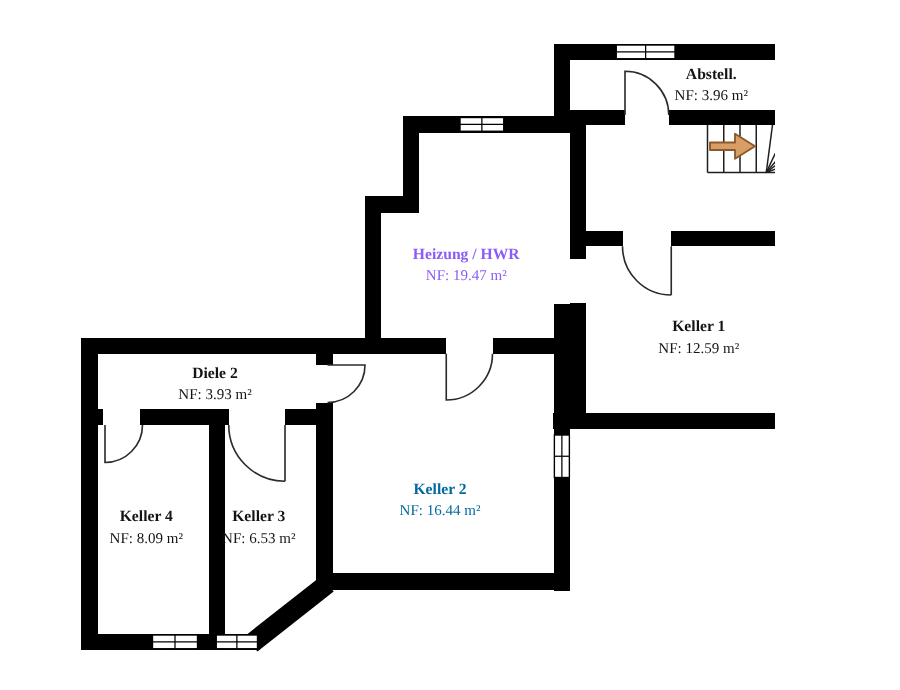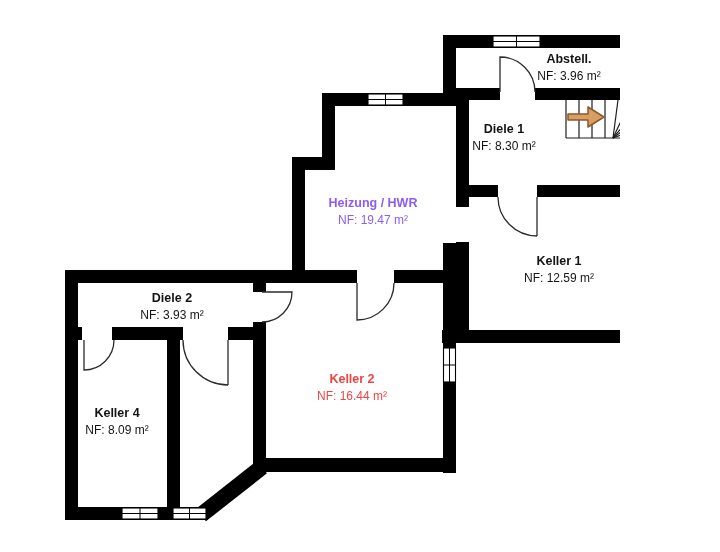--- a/index.html
+++ b/index.html
@@ -1,17 +1,17 @@
 <!DOCTYPE html>
 <html><head>
 <meta charset="utf-8">
 <style>
   html,body{margin:0;padding:0;background:#ffffff;}
   #stage{position:relative;width:620px;height:552px;background:#ffffff;overflow:hidden;
-         font-family:Liberation Sans, sans-serif;}
+         font-family:Liberation Serif, serif;}
   #plan-svg{position:absolute;left:0;top:0;}
   .room-label{position:absolute;transform:translate(-50%,-50%);text-align:center;
               color:#141414;line-height:17px;white-space:nowrap;}
   .room-name{font-size:12.5px;font-weight:700;display:block;}
   .room-area{font-size:12px;font-weight:400;display:block;}
   .wall{fill:#000000;}
   .thinline{stroke:#1f1f1f;stroke-width:1.2;fill:none;}
   .door{stroke:#2b2b2b;stroke-width:1.3;fill:none;}
   .winframe{fill:#ffffff;stroke:#000000;stroke-width:1.1;}
   .winline{stroke:#000000;stroke-width:1;}
@@ -133,38 +133,38 @@
       <line class="thinline" x1="650" y1="110" x2="613" y2="138"></line>
       <line class="thinline" x1="650" y1="124" x2="613" y2="138"></line>
       <polygon points="568,114 588,114 588,107 604,117 588,127 588,120 568,120" fill="#d99e63" stroke="#8a5a2e" stroke-width="1.5" stroke-linejoin="round"></polygon>
     </g>
   </svg>
 
   <div class="room-label" style="left: 569px; top: 68px; color: rgb(20, 20, 20);">
     <span class="room-name">Abstell.</span>
     <span class="room-area">NF: 3.96 m²</span>
   </div>
-  <div class="room-label" style="left: 504px; top: 138px; color: rgb(20, 20, 20);">
-    <span class="room-name">Diele 1</span>
-    <span class="room-area">NF: 8.30 m²</span>
-  </div>
   <div class="room-label" style="left: 373px; top: 212px; color: #8b5cf6;">
     <span class="room-name">Heizung / HWR</span>
     <span class="room-area">NF: 19.47 m²</span>
   </div>
   <div class="room-label" style="left: 559px; top: 270px; color: rgb(20, 20, 20);">
     <span class="room-name">Keller 1</span>
     <span class="room-area">NF: 12.59 m²</span>
   </div>
-  <div class="room-label" style="left: 352px; top: 388px; color: #ef4444;">
+  <div class="room-label" style="left: 352px; top: 400px; color: #0369a1;">
     <span class="room-name">Keller 2</span>
     <span class="room-area">NF: 16.44 m²</span>
   </div>
   <div class="room-label" style="left: 172px; top: 307px; color: rgb(20, 20, 20);">
     <span class="room-name">Diele 2</span>
     <span class="room-area">NF: 3.93 m²</span>
+  </div>
+  <div class="room-label" style="left: 207px; top: 422px; color: rgb(20, 20, 20);">
+    <span class="room-name">Keller 3</span>
+    <span class="room-area">NF: 6.53 m²</span>
   </div>
   <div class="room-label" style="left: 117px; top: 422px; color: rgb(20, 20, 20);">
     <span class="room-name">Keller 4</span>
     <span class="room-area">NF: 8.09 m²</span>
   </div>
 
 </div>
 
 </body></html>

